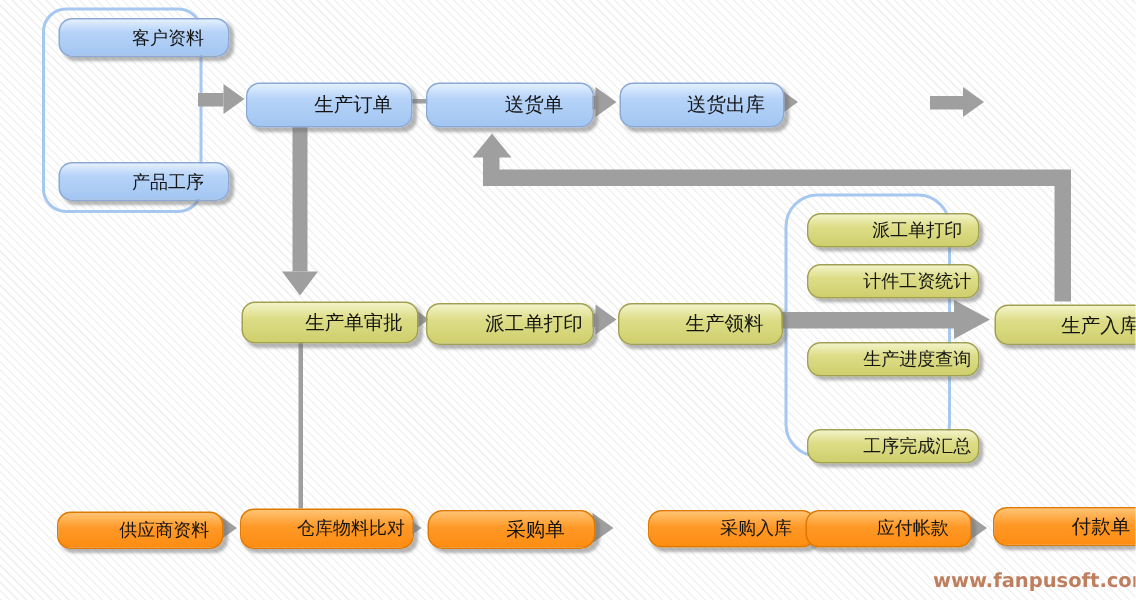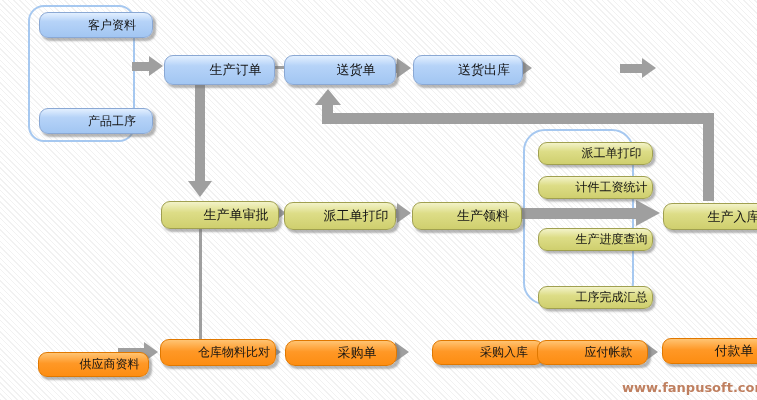--- a/index.html
+++ b/index.html
@@ -114,21 +114,21 @@
   <div class="node khaki" style="left:161px; top:201px; width:84px; height:26px;">生产单审批</div>
   <div class="node khaki" style="left:284px; top:202px; width:78px; height:26px;">派工单打印</div>
   <div class="node khaki" style="left:663px; top:203px; width:75px; height:25px;">生产入库</div>
   <div class="node khaki" style="left:412px; top:202px; width:76px; height:26px;">生产领料</div>
 
   <div class="node khaki small" style="left:538px; top:142px; width:81px; height:21px;">派工单打印</div>
   <div class="node khaki small" style="left:538px; top:176px; width:81px; height:21px;">计件工资统计</div>
   <div class="node khaki small" style="left:538px; top:228px; width:81px; height:21px;">生产进度查询</div>
   <div class="node khaki small" style="left:538px; top:262px; width:81px; height:21px;margin-top:24px;">工序完成汇总</div>
 
-  <div class="node orange small" style="left:38px; top:352px; width:77px; height:23px;">供应商资料</div>
+  <div class="node orange small" style="left:38px; top:341px; width:77px; height:23px;">供应商资料</div>
   <div class="node orange small" style="left:160px; top:339px; width:82px; height:25px;">仓库物料比对</div>
   <div class="node orange" style="left:285px; top:340px; width:78px; height:24px;border-radius:10px;">采购单</div>
   <div class="node orange small" style="left:432px; top:340px; width:78px; height:23px;">采购入库</div>
   <div class="node orange small" style="left:537px; top:340px; width:77px; height:23px;">应付帐款</div>
   <div class="node orange" style="left:662px; top:338px; width:78px; height:24px;">付款单</div>
 
   <div class="watermark">
     <div class="wm-url">www.fanpusoft.com</div>
   </div>
 

